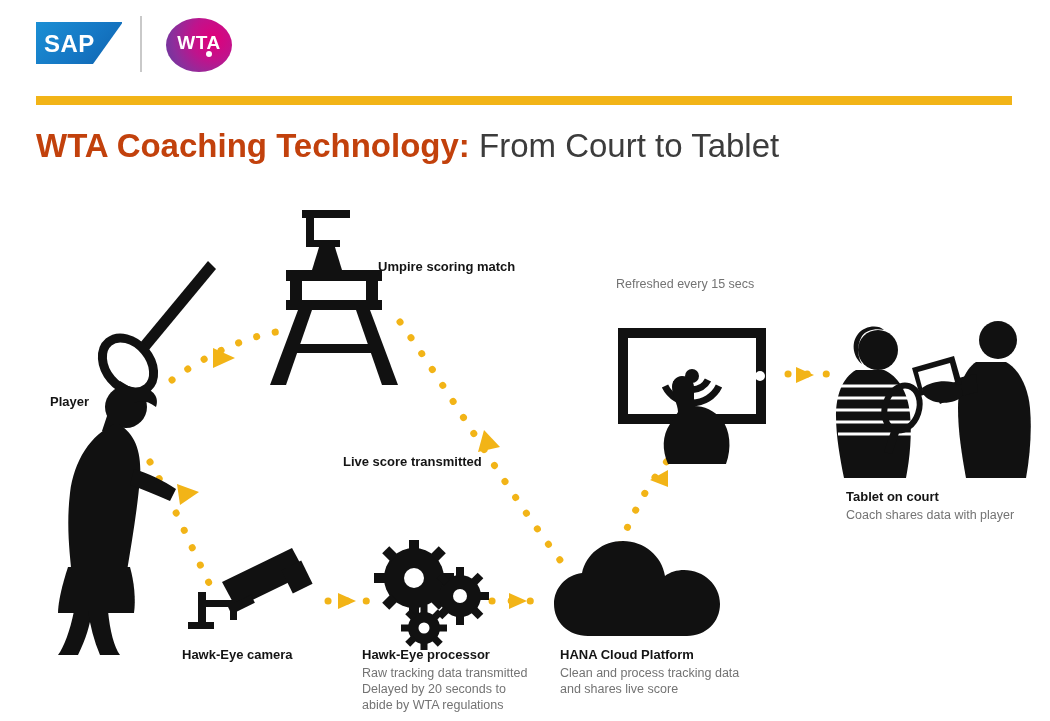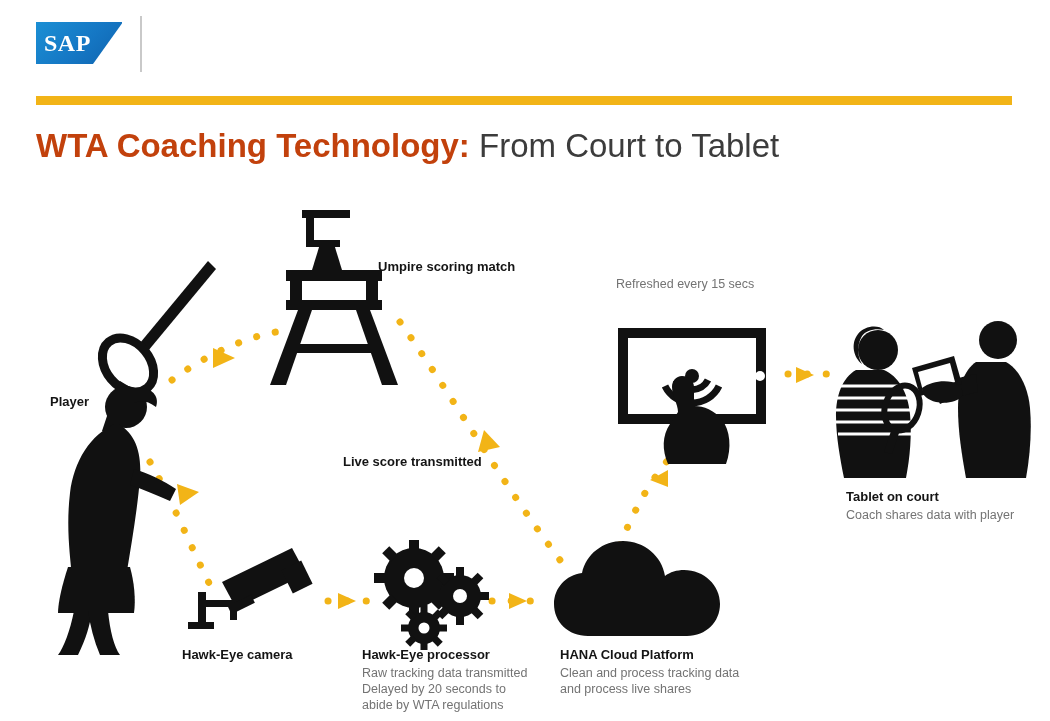--- a/index.html
+++ b/index.html
@@ -43,21 +43,21 @@
     border-color: transparent transparent #ffffff transparent;
   }
   .sap-logo .txt {
     position: absolute;
     left: 8px;
     top: 8px;
     color: #ffffff;
     font-size: 24px;
     font-weight: bold;
     letter-spacing: 0.5px;
-    font-family: Liberation Serif, serif;
+    font-family: Liberation Sans, sans-serif;
   }
   .divider-v {
     position: absolute;
     left: 140px;
     top: 16px;
     width: 2px;
     height: 56px;
     background: #c9c9c9;
   }
   .wta-logo {
@@ -144,20 +144,24 @@
 <div id="page">
 
   <div class="sap-logo">
     <div class="box"></div>
     <div class="corner"></div>
     <div class="txt">SAP</div>
   </div>
 
   <div class="divider-v"></div>
 
+  <div class="wta-logo">
+    <div class="wta-text">WTA</div>
+    <div class="wta-dot"></div>
+  </div>
 
   <div class="gold-bar"></div>
 
   <div class="title">
     <span class="bold">WTA Coaching Technology:</span>
     <span class="light">From Court to Tablet</span>
   </div>
 
   <svg class="dots" viewBox="0 0 1050 721">
     <g stroke="#f2b417" stroke-width="7" stroke-linecap="round" fill="none" stroke-dasharray="0.1 19">
@@ -313,21 +317,21 @@
     <div class="lbl-sub">abide by WTA regulations</div>
   </div>
 
   <svg class="fig" style="left:552px; top:540px;" width="180" height="100" viewBox="0 0 180 100">
     <path fill="#111111" d="M36,96 C16,96 2,82 2,64 C2,48 14,35 30,33 C34,14 51,1 71,1 C92,1 110,16 113,36 C118,32 125,30 132,30 C152,30 168,45 168,64 C168,82 154,96 135,96 Z"></path>
   </svg>
 
   <div class="label" style="left:560px; top:645px;">
     <div class="lbl-title">HANA Cloud Platform</div>
     <div class="lbl-sub">Clean and process tracking data</div>
-    <div class="lbl-sub">and process live shares</div>
+    <div class="lbl-sub">and shares live score</div>
   </div>
 
   <svg class="fig" style="left:614px; top:324px;" width="165" height="140" viewBox="0 0 165 140">
     <g fill="#111111">
       <path d="M4,4 L152,4 L152,100 L4,100 Z"></path>
       <rect x="14" y="14" width="128" height="76" fill="#ffffff"></rect>
       <circle cx="146" cy="52" r="5" fill="#ffffff"></circle>
 
       <g transform="translate(78,52)">
         <circle r="7"></circle>

